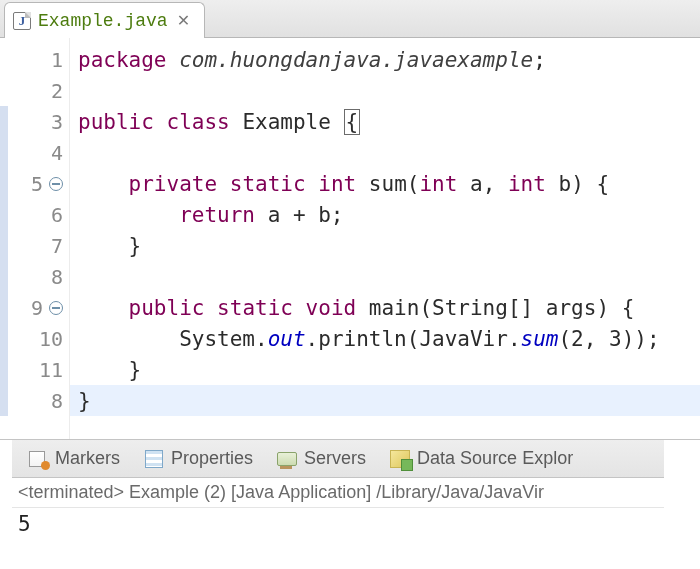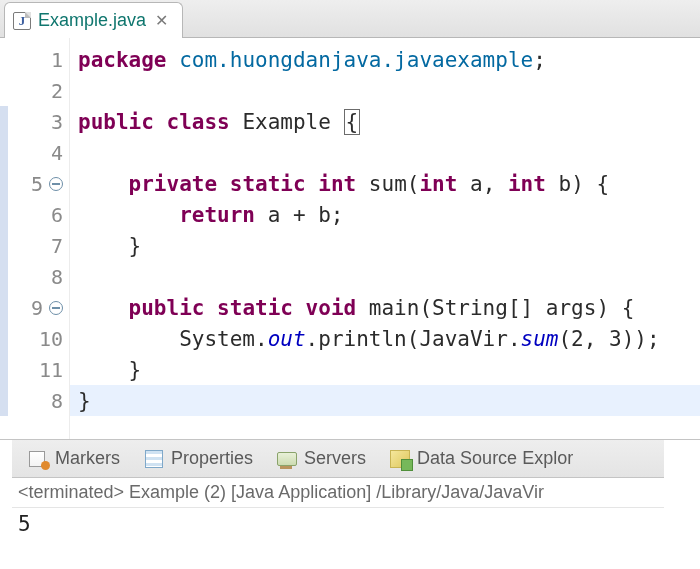--- a/index.html
+++ b/index.html
@@ -34,21 +34,21 @@
     background: #fff; font-family: Georgia, serif;
     font-weight: bold; color: #3d5f9f; font-size: 13px;
     display: flex; align-items: center; justify-content: center;
   }
   .tab-icon::after {
     content: ""; position: absolute; top: -1px; right: -1px;
     width: 0; height: 0;
     border-top: 6px solid #e1e1e1;
     border-left: 6px solid #bcbcbc;
   }
-  .tab-label { font-size: 18px; color: #0f766e; }
+  .tab-label { font-size: 18px; color: #4d7c0f; font-family: Liberation Mono, monospace; }
   .tab-close {
     font-size: 16px; color: #7a7a7a; cursor: pointer;
     padding: 0 2px; font-family: Arial;
   }
   
   .code-body { display: flex; height: calc(100% - 38px); }
   .gutter {
     width: 70px; background: #fff; border-right: 1px solid #ececec;
     padding-top: 6px;
   }
@@ -72,22 +72,22 @@
     top: 50%; height: 2px; background: #6e8fa8; transform: translateY(-50%);
   }
   .code-lines { flex: 1; padding-top: 6px; }
   .cline {
     height: 31px; display: flex; align-items: center;
     font-family: "DejaVu Sans Mono","Menlo","Consolas",monospace;
     font-size: 21px; white-space: pre; color: #2b2b2b;
     padding-left: 8px;
   }
   .cline.cur { background: #e8f1fe; }
-  .kw { color: #7f0055; font-weight: bold; }
-  .pkg { color: #0369a1; }
+  .kw { color: #7f0055; font-weight: normal; }
+  .pkg { color: #404040; font-style: italic; }
   .sf { color: #0000c0; font-style: italic; text-align: right; }
   .pl { color: #2b2b2b; }
   .cursor-box {
     border: 1px solid #6b6b6b; padding: 0 1px;
   }
   
   .bottom-panel {
     height: 129px; width: 664px;
     display: flex; flex-direction: column; padding-left: 12px;
   }

